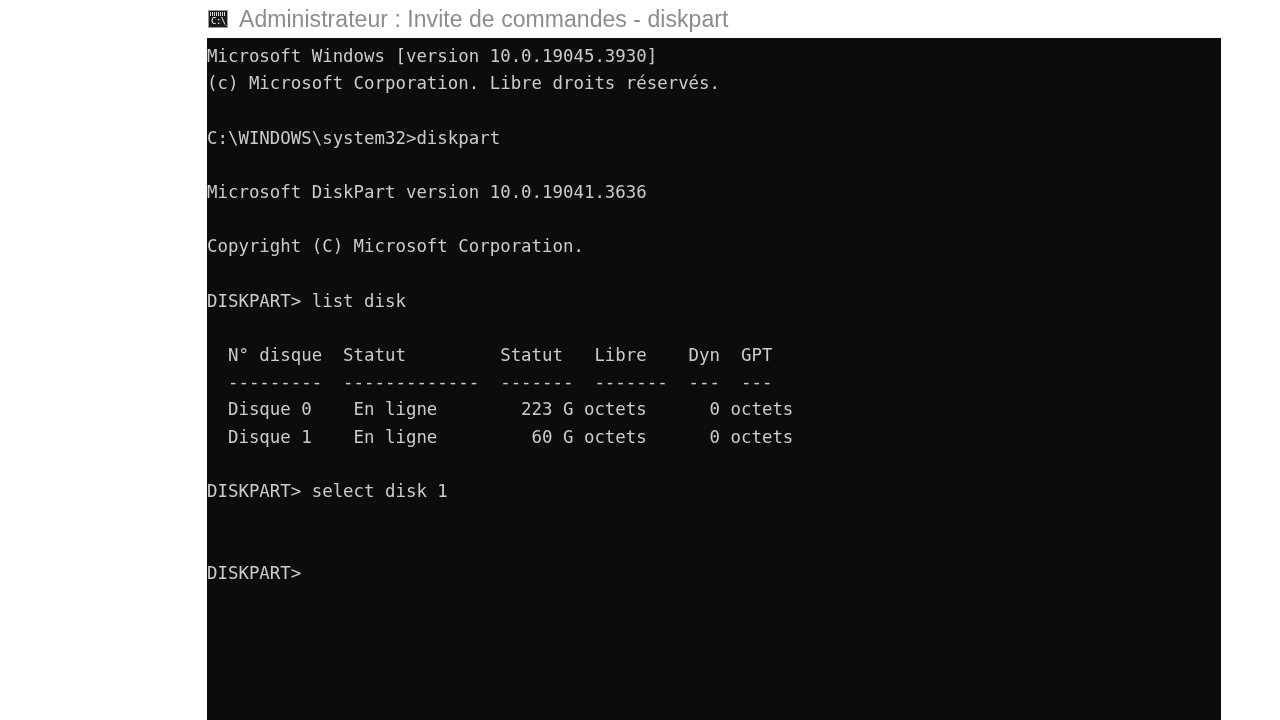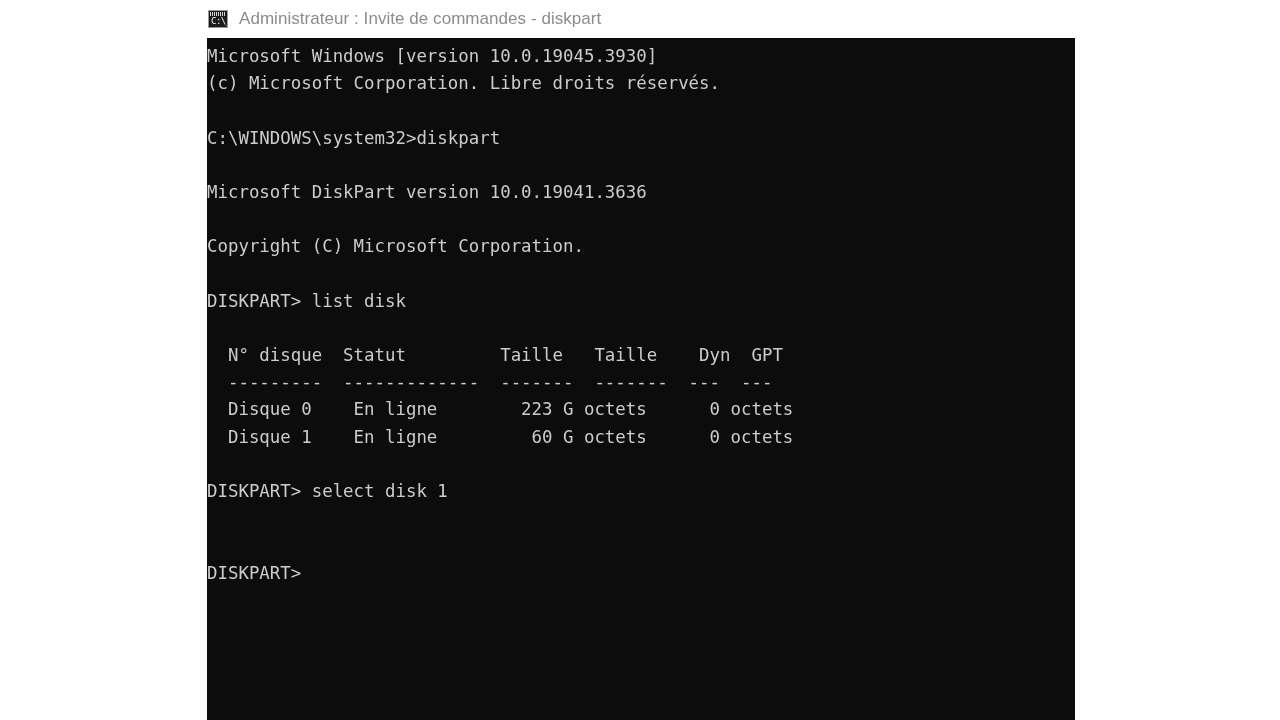--- a/index.html
+++ b/index.html
@@ -62,33 +62,33 @@
     top: 5px;
     font-family: "DejaVu Sans Mono", monospace;
     font-size: 9px;
     line-height: 10px;
     color: #f2f2f2;
     letter-spacing: -0.5px;
     white-space: nowrap;
   }
   .title-text {
     font-family: "Liberation Sans", sans-serif;
-    font-size: 17px;
+    font-size: 23px;
     color: #8c8c8c;
     white-space: nowrap;
     line-height: 20px;
     letter-spacing: 0.05px;
   }
 
   
   .console {
     position: absolute;
     left: 207px;
     top: 38px;
-    width: 868px;
+    width: 1014px;
     height: 682px;
     background: #0c0c0c;
     overflow: hidden;
   }
   .console-inner {
     padding: 5px 0 0 0;
   }
   .console-line {
     font-family: "DejaVu Sans Mono", monospace;
     font-size: 17.4px;
@@ -119,21 +119,21 @@
       <div class="console-line">(c) Microsoft Corporation. Libre droits réservés.</div>
       <div class="console-line"></div>
       <div class="console-line">C:\WINDOWS\system32&gt;diskpart</div>
       <div class="console-line"></div>
       <div class="console-line">Microsoft DiskPart version 10.0.19041.3636</div>
       <div class="console-line"></div>
       <div class="console-line">Copyright (C) Microsoft Corporation.</div>
       <div class="console-line"></div>
       <div class="console-line">DISKPART&gt; list disk</div>
       <div class="console-line"></div>
-      <div class="console-line">  N° disque  Statut         Taille   Taille    Dyn  GPT</div>
+      <div class="console-line">  N° disque  Statut         Statut   Libre    Dyn  GPT</div>
       <div class="console-line">  ---------  -------------  -------  -------  ---  ---</div>
       <div class="console-line">  Disque 0    En ligne        223 G octets      0 octets</div>
       <div class="console-line">  Disque 1    En ligne         60 G octets      0 octets</div>
       <div class="console-line"></div>
       <div class="console-line">DISKPART&gt; select disk 1</div>
       <div class="console-line"></div>
       <div class="console-line"></div>
       <div class="console-line">DISKPART&gt;</div>
     </div>
   </div>

